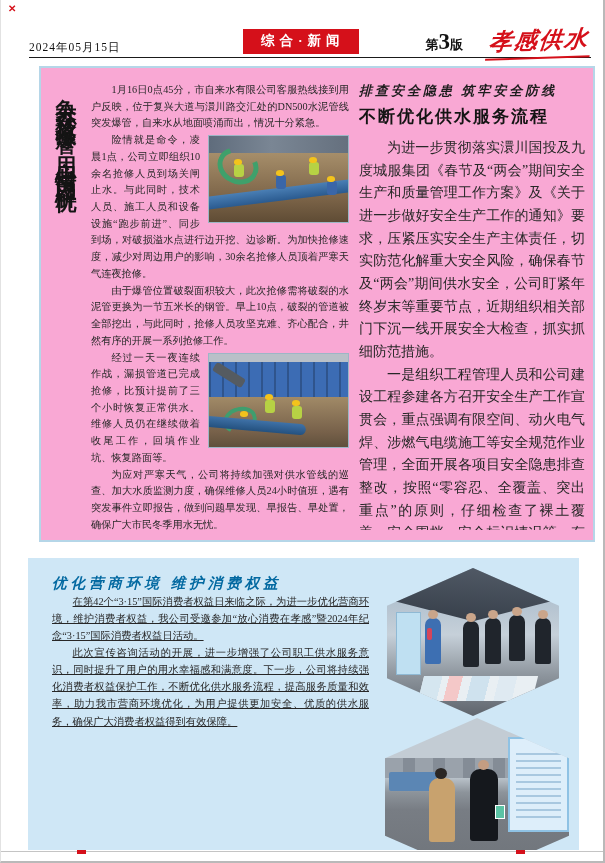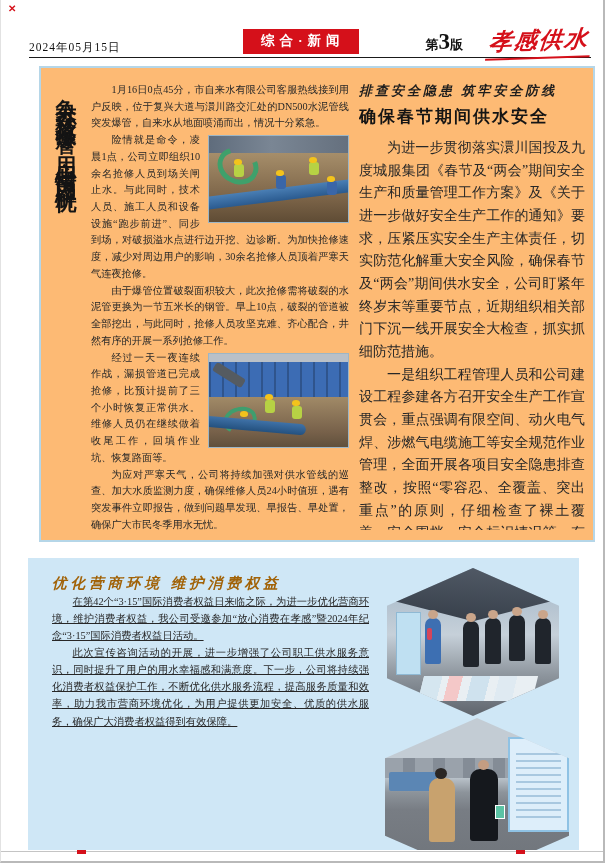--- a/index.html
+++ b/index.html
@@ -18,21 +18,21 @@
                     background:#d5101a; color:#ffffff; font-size:13.5px; font-weight:700;
                     letter-spacing:5px; padding:3px 14px 4px 18px; white-space:nowrap; }
   .page-info { position:absolute; right:128px; bottom:2px; font-size:13px; font-weight:700; color:#111; white-space:nowrap; }
   .page-info .num { font-size:23px; font-family:"Liberation Serif",serif; }
   .logo { position:absolute; right:0; bottom:-2px; color:#d5101a; font-size:23px; font-weight:700;
           font-style:italic; letter-spacing:2px; transform:skewX(-8deg) rotate(-2deg);
           border-bottom:2px solid #d5101a; padding:0 2px 1px 2px; white-space:nowrap; }
 
   
   .top-box { margin:8px 11px 0 38px; width:556px; height:476px;
-             border:2px solid #b5d6e8; background:#fdba74;
+             border:2px solid #b5d6e8; background:#f9a8d4;
              padding:14px 8px 10px 6px; display:flex; overflow:hidden; }
   .v-headline { writing-mode:vertical-rl; text-orientation:upright; width:38px; flex:0 0 38px;
                 font-size:21px; font-weight:700; letter-spacing:5px; color:#141414;
                 font-family:"Liberation Serif",serif; line-height:38px; }
   .vgap { display:inline-block; height:18px; }
   .article { font-size:10.2px; line-height:1.64; color:#272727; text-align:justify; }
   .article p { text-indent:2em; }
   .left-article { flex:0 0 258px; margin-left:6px; overflow:hidden; }
   .right-article { flex:1 1 auto; margin-left:10px; overflow:hidden; }
   .right-article .article-body { font-size:14px; line-height:1.62; }
@@ -57,21 +57,21 @@
               background-image:repeating-linear-gradient(90deg,rgba(0,0,0,.22) 0 2px,transparent 2px 13px); }
   .p2-soil { top:47%; left:0; right:0; bottom:0; background:linear-gradient(180deg,#a18a67,#77614a 70%,#60503c); }
   .p2-pipe { left:-4%; right:30%; top:72%; height:11px; background:linear-gradient(180deg,#3f72a8,#24517f); border-radius:6px; transform:rotate(5deg); }
   .p2-arm { left:2%; top:18%; width:34px; height:10px; background:#555b61; transform:rotate(32deg); border-radius:3px; }
   .p2-hose { left:10%; top:58%; width:34px; height:26px; border:4px solid #3f9e6e; border-bottom-color:transparent; border-radius:50%; transform:rotate(-15deg); }
 
   
   .bottom-panel { position:relative; margin:16px 27px 0 27px; width:551px; height:292px;
                   background:#cfe7f6; padding:16px 14px 10px 24px; display:flex; overflow:hidden; }
   .bottom-text { flex:1 1 auto; padding-right:8px; overflow:hidden; }
-  .bottom-kicker { font-style:italic; font-weight:700; font-size:14.5px; letter-spacing:4px; color:#a16207; }
+  .bottom-kicker { font-style:italic; font-weight:700; font-size:14.5px; letter-spacing:4px; color:#0369a1; }
   .bottom-title { font-family:"Liberation Sans","DejaVu Sans",sans-serif; font-size:16.5px;
                   font-weight:700; letter-spacing:1px; color:#141414; margin:6px 0 10px 0; }
   .bottom-body { font-size:10.3px; line-height:1.66; }
   .bottom-body p { text-indent:2em;text-decoration:underline; }
 
   
   .hex-col { position:relative; flex:0 0 188px; }
   .hex { position:absolute; clip-path:polygon(50% 0,100% 25.5%,100% 74.5%,50% 100%,0 74.5%,0 25.5%);
          overflow:hidden; }
   .hex i { position:absolute; display:block; }
@@ -150,21 +150,21 @@
         <i class="vest" style="left:60%;top:56%;"></i>
         <i class="hm" style="left:60%;top:50%;"></i>
         <i class="hm" style="left:22%;top:62%;"></i>
       </div>
       <p>经过一天一夜连续作战，漏损管道已完成抢修，比预计提前了三个小时恢复正常供水。维修人员仍在继续做着收尾工作，回填作业坑、恢复路面等。</p>
       <p>为应对严寒天气，公司将持续加强对供水管线的巡查、加大水质监测力度，确保维修人员24小时值班，遇有突发事件立即报告，做到问题早发现、早报告、早处置，确保广大市民冬季用水无忧。</p>
     </div>
 
     <div class="right-article">
       <div class="kicker">排查安全隐患 筑牢安全防线</div>
-      <h2 class="right-title">确保春节期间供水安全</h2>
+      <h2 class="right-title">不断优化供水服务流程</h2>
       <div class="article article-body">
         <p>为进一步贯彻落实澴川国投及九度城服集团《春节及“两会”期间安全生产和质量管理工作方案》及《关于进一步做好安全生产工作的通知》要求，压紧压实安全生产主体责任，切实防范化解重大安全风险，确保春节及“两会”期间供水安全，公司盯紧年终岁末等重要节点，近期组织相关部门下沉一线开展安全大检查，抓实抓细防范措施。</p>
         <p>一是组织工程管理人员和公司建设工程参建各方召开安全生产工作宣贯会，重点强调有限空间、动火电气焊、涉燃气电缆施工等安全规范作业管理，全面开展各项目安全隐患排查整改，按照“零容忍、全覆盖、突出重点”的原则，仔细检查了裸土覆盖、安全围挡、安全标识情况等，有效落实了安全防范各项措施，保证施工现场处于良好运行状态，确保项目建设安全稳定。</p>
         <p>三是组织相关部门对水厂供水设备、水表闸阀、二次供水设备及公共消防栓的运行情况进行大排查，其中对供水设施防冻保温、二供设备运行安全及消防栓的正常使用等方面进行了重点检查，确保寒潮来临供水安全。</p>
 
       </div>
     </div>
 
   </section>
 

